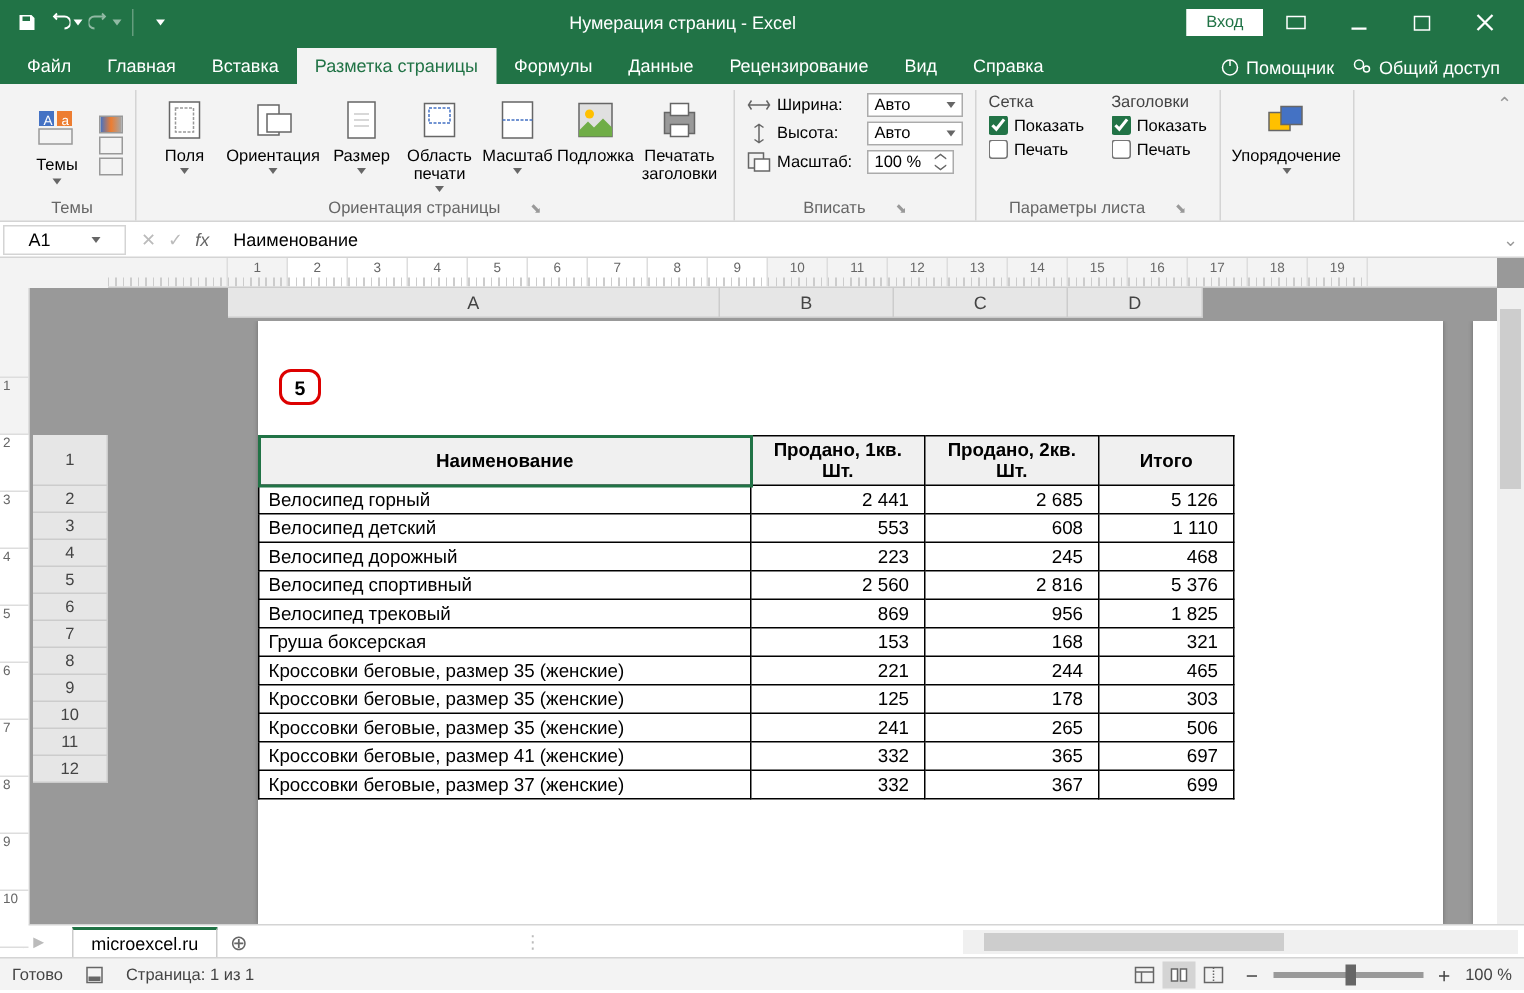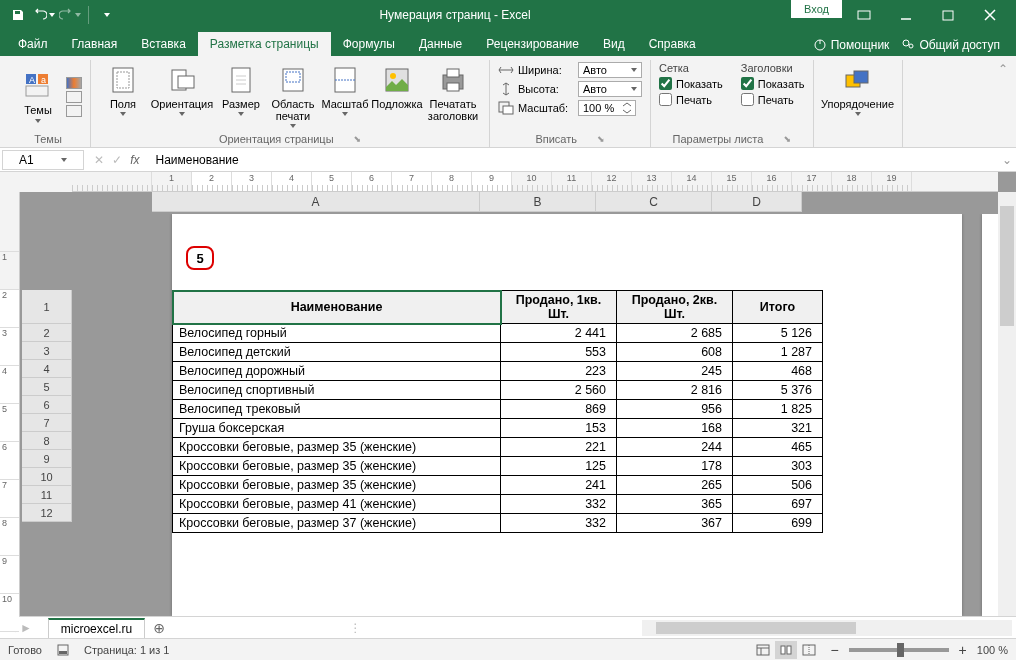--- a/index.html
+++ b/index.html
@@ -4,21 +4,21 @@
 <style>
 * { box-sizing: border-box; margin: 0; padding: 0; font-family: 'Segoe UI', Tahoma, sans-serif; }
 body { background: #fff; width: 1016px; height: 662px; overflow: hidden; font-size: 12px; position: relative; }
 
 
 .titlebar { height: 30px; background: #217346; display: flex; align-items: center; color: #fff; padding: 0 6px; gap: 48px; }
 .titlebar .qat { display: flex; gap: 2px; align-items: center; }
 .titlebar .qat-btn { width: 24px; height: 24px; display: flex; align-items: center; justify-content: center; fill: #fff; }
 .titlebar .qat-sep { width: 1px; height: 18px; background: rgba(255,255,255,0.3); margin: 0 4px; }
 .titlebar .title { flex: 1; text-align: center; font-size: 12px; }
-.titlebar .right { display: flex; gap: 2px; align-items: flex-start; }
+.titlebar .right { display: flex; gap: 2px; align-items: center; }
 .titlebar .login-btn { background: #fff; color: #217346; padding: 2px 12px; font-size: 11px; border: 1px solid #fff; }
 .titlebar .win-btn { width: 40px; height: 30px; display: flex; align-items: center; justify-content: center; fill: #fff; }
 
 
 .tabs-row { height: 26px; background: #217346; display: flex; align-items: flex-end; color: #fff; padding: 0 6px; }
 .tab { padding: 5px 12px; font-size: 12px; cursor: pointer; }
 .tab.active { background: #f3f3f3; color: #217346; }
 .tabs-right { margin-left: auto; display: flex; gap: 12px; align-items: center; padding-right: 10px; padding-bottom: 4px; }
 .tabs-right span { display: flex; align-items: center; gap: 4px; font-size: 12px; }
 
@@ -487,21 +487,21 @@
               <tr>
                 <td class="">Велосипед горный</td>
                 <td class="num">2 441</td>
                 <td class="num">2 685</td>
                 <td class="num">5 126</td>
               </tr>
               <tr>
                 <td class="">Велосипед детский</td>
                 <td class="num">553</td>
                 <td class="num">608</td>
-                <td class="num">1 287</td>
+                <td class="num">1 110</td>
               </tr>
               <tr>
                 <td class="">Велосипед дорожный</td>
                 <td class="num">223</td>
                 <td class="num">245</td>
                 <td class="num">468</td>
               </tr>
               <tr>
                 <td class="">Велосипед спортивный</td>
                 <td class="num">2 560</td>

